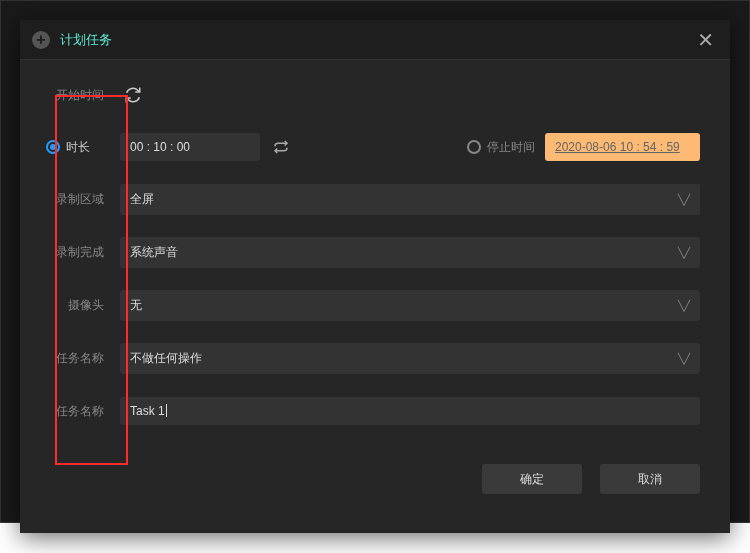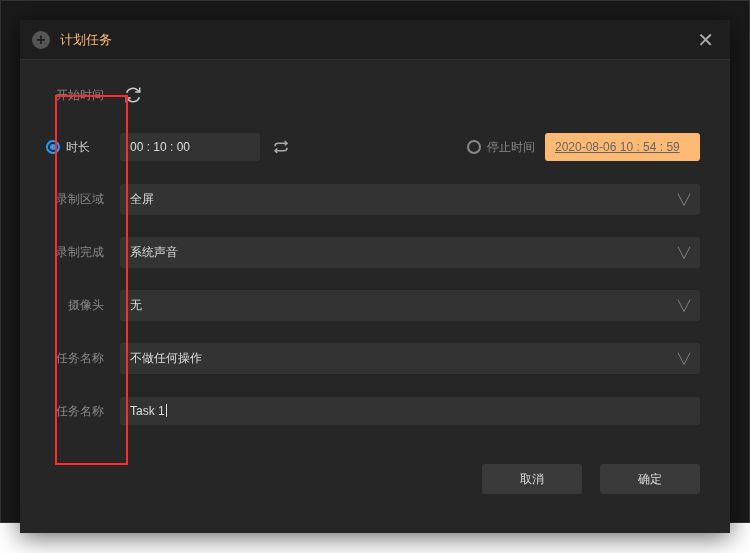--- a/index.html
+++ b/index.html
@@ -1,21 +1,21 @@
 <!DOCTYPE html>
 <html><head>
   <meta charset="utf-8">
   <style>
     * { box-sizing: border-box; margin: 0; padding: 0; font-family: "Microsoft YaHei", Arial, sans-serif; }
     body { background: #fff; width: 750px; height: 553px; overflow: hidden; }
     .backdrop { position: absolute; left: 0; top: 0; width: 750px; height: 523px; background: #1a1a1a; border: 1px solid #333; }
     .dialog { position: absolute; left: 20px; top: 20px; width: 710px; height: 513px; background: #262626; box-shadow: 0 4px 24px rgba(0,0,0,0.6); }
     .titlebar { height: 40px; background: #1e1e1e; display: flex; align-items: center; padding: 0 12px; border-bottom: 1px solid #333; }
     .titlebar .plus-icon { width: 18px; height: 18px; border-radius: 50%; background: #555; display: flex; align-items: center; justify-content: center; color: #1e1e1e; font-size: 16px; font-weight: bold; margin-right: 10px; }
-    .titlebar .title { color: #fdba74; font-size: 13px; flex: 1; }
+    .titlebar .title { color: #5eead4; font-size: 13px; flex: 1; }
     .titlebar .close { color: #aaa; font-size: 20px; cursor: pointer; padding: 0 4px; }
     .content { padding: 20px 30px 0 20px; }
     .row { display: flex; align-items: center; margin-bottom: 22px; min-height: 30px; }
     .label-col { width: 70px; text-align: right; color: #888; font-size: 12px; display: flex; align-items: center; justify-content: flex-end; padding-right: 6px; }
     .highlight-box { position: absolute; left: 35px; top: 75px; width: 73px; height: 370px; border: 2px solid #ff2a2a; pointer-events: none; }
     .field { flex: 1; background: #333; border-radius: 3px; color: #ddd; font-size: 12px; padding: 7px 10px; border: none; outline: none; margin-left: 10px; }
     .field::placeholder { color: #666; }
     .refresh-btn { width: 26px; height: 26px; margin-left: 10px; display: flex; align-items: center; justify-content: center; cursor: pointer; }
     .refresh-svg { width: 18px; height: 18px; }
     .loop-svg { width: 18px; height: 18px; }
@@ -114,18 +114,18 @@
     </div>
 
     <div class="row">
       <div class="label-col">任务名称</div>
       <div class="field cursor-line"><span>Task 1</span></div>
     </div>
 
   </div>
 
   <div class="footer">
+    <button class="btn">确定</button>
     <button class="btn">取消</button>
-    <button class="btn">确定</button>
   </div>
 
   <div class="highlight-box"></div>
 </div>
 
 </body></html>

